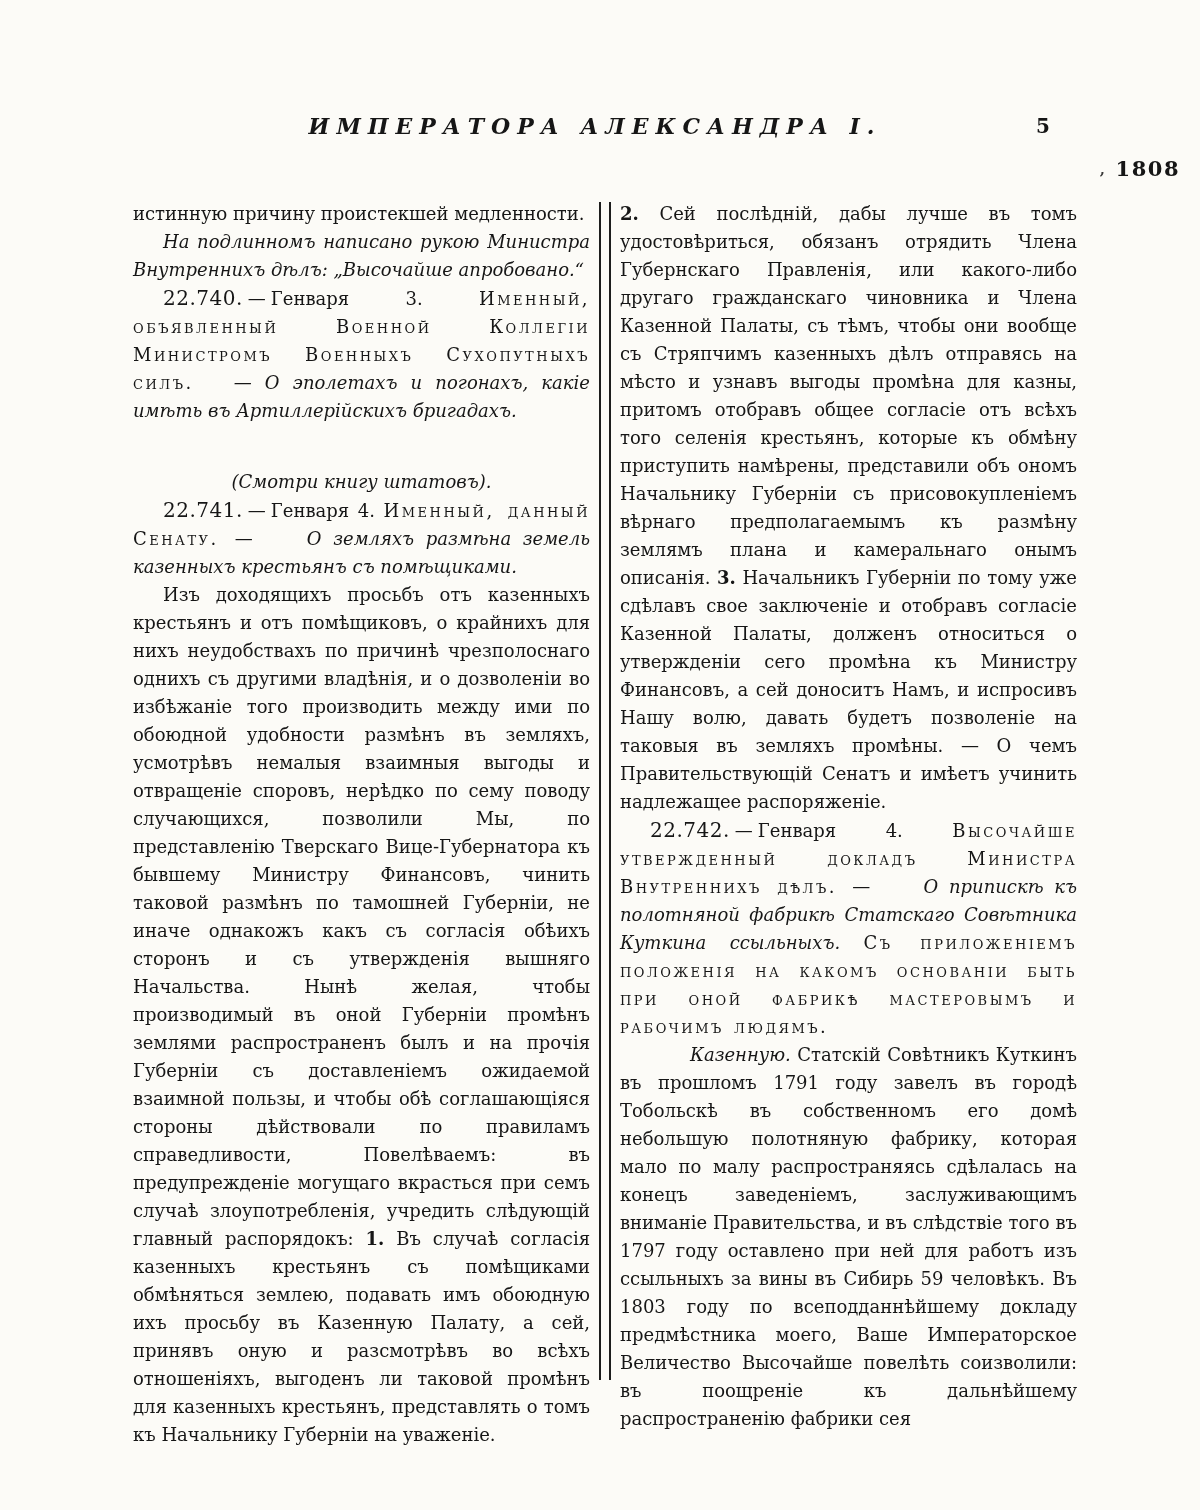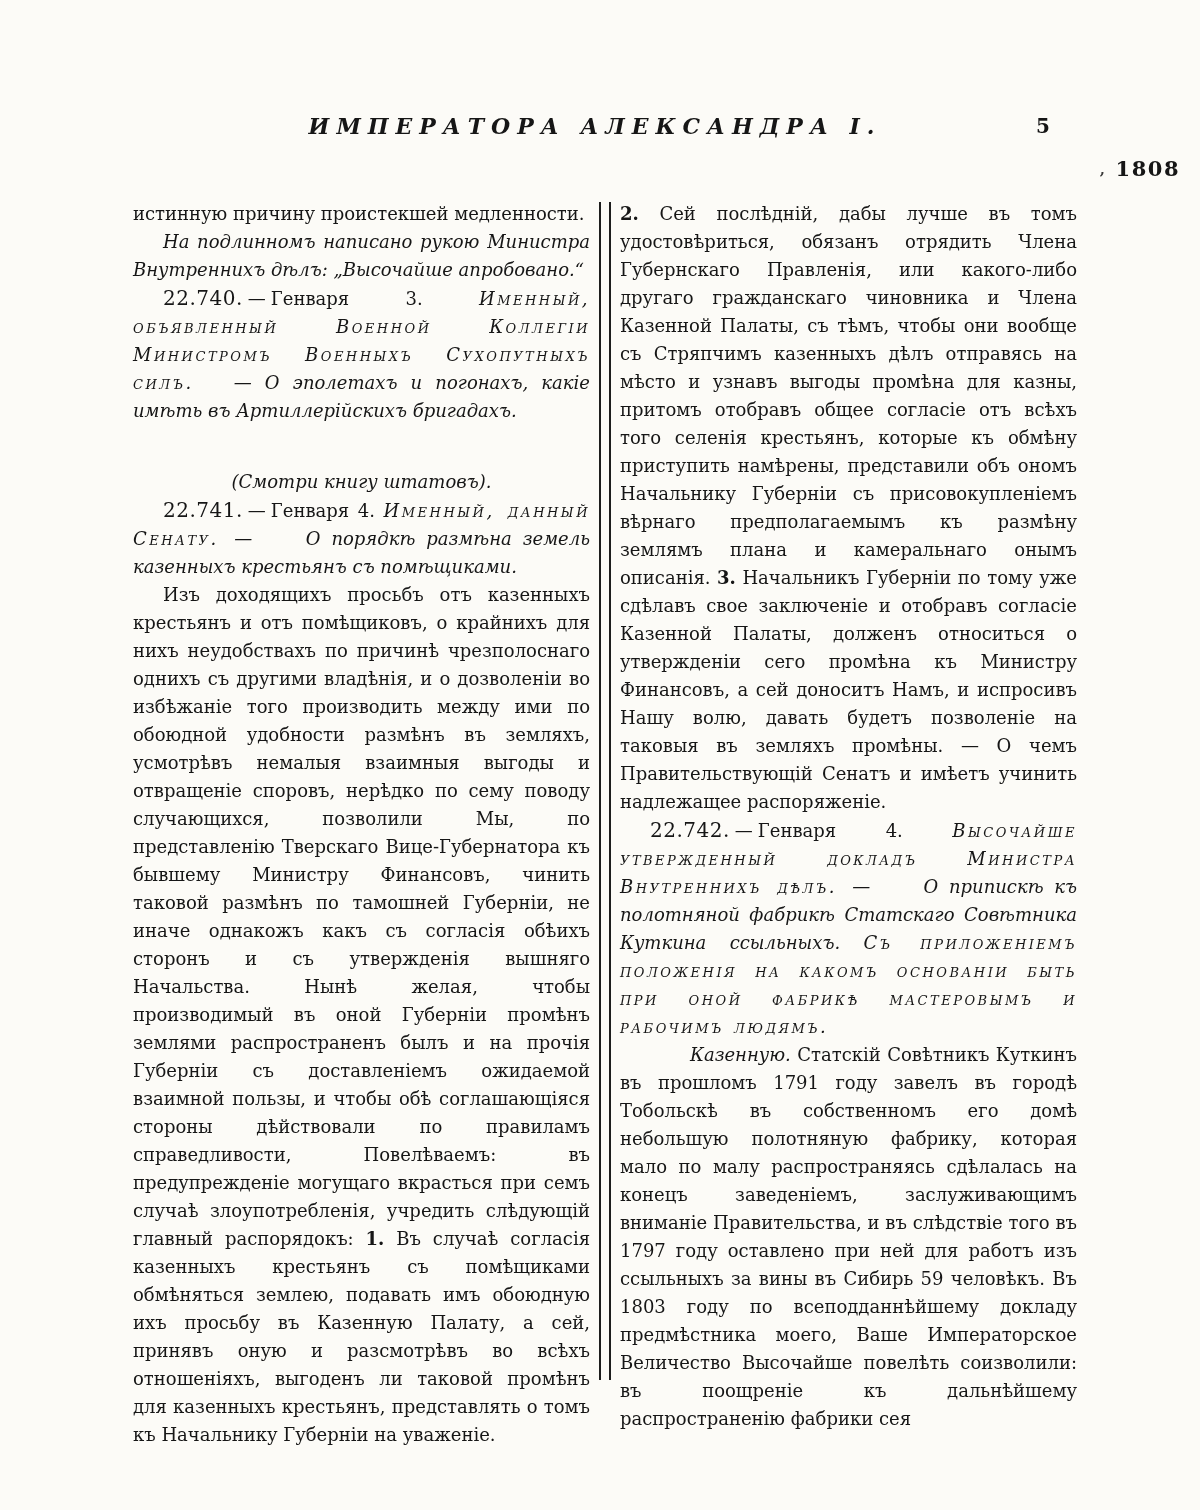--- a/index.html
+++ b/index.html
@@ -69,21 +69,21 @@
     margin: 2px 9px 0 9px;
     border-left: 2px solid #1d1d1d;
     border-right: 2px solid #1d1d1d;
   }
 
   .col p { margin: 0; text-indent: 30px; }
   .col p.noindent { text-indent: 0; }
   .col p.center { text-align: center; text-indent: 0; margin-top: 43px; }
 
   .it  { font-style: italic; margin-left: 40px; }
-  .sc  { font-variant: small-caps; letter-spacing: 2.5px; word-spacing: 2px; font-style: italic; }
+  .sc  { font-variant: small-caps; letter-spacing: 2.5px; word-spacing: 2px; }
   .entry-num { font-weight: normal; font-size: 20px; letter-spacing: .5px; }
   .sep { padding: 0 5px; }
   .num-inline { font-weight: bold; }
 </style>
 </head>
 <body>
 
 <div class="page">
 
   <div class="running-title">ИМПЕРАТОРА АЛЕКСАНДРА I.</div>
@@ -105,21 +105,21 @@
 
       <p>
         <span class="entry-num">22.740.</span><span class="sep">—</span><span>Генваря 3.</span>
         <span class="sc">Именный, объявленный Военной Коллегіи Министромъ Военныхъ Сухопутныхъ силъ.</span><span class="it">— О эполетахъ и погонахъ, какіе имѣть въ Артиллерійскихъ бригадахъ.</span>
       </p>
       <p class="center it">(Смотри книгу штатовъ).</p>
 
       <p>
         <span class="entry-num">22.741.</span><span class="sep">—</span><span>Генваря 4.</span>
         <span class="sc">Именный, данный Сенату. —</span>
-        <span class="it">О порядкѣ размѣна земель казенныхъ крестьянъ съ помѣщиками.</span>
+        <span class="it">О земляхъ размѣна земель казенныхъ крестьянъ съ помѣщиками.</span>
       </p>
       <p>
         <span>Изъ доходящихъ просьбъ отъ казенныхъ крестьянъ и отъ помѣщиковъ, о крайнихъ для нихъ неудобствахъ по причинѣ чрезполоснаго однихъ съ другими владѣнія, и о дозволеніи во избѣжаніе того производить между ими по обоюдной удобности размѣнъ въ земляхъ, усмотрѣвъ немалыя взаимныя выгоды и отвращеніе споровъ, нерѣдко по сему поводу случающихся, позволили Мы, по представленію Тверскаго Вице-Губернатора къ бывшему Министру Финансовъ, чинить таковой размѣнъ по тамошней Губерніи, не иначе однакожъ какъ съ согласія обѣихъ сторонъ и съ утвержденія вышняго Начальства. Нынѣ желая, чтобы производимый въ оной Губерніи промѣнъ землями распространенъ былъ и на прочія Губерніи съ доставленіемъ ожидаемой взаимной пользы, и чтобы обѣ соглашающіяся стороны дѣйствовали по правиламъ справедливости, Повелѣваемъ: въ предупрежденіе могущаго вкрасться при семъ случаѣ злоупотребленія, учредить слѣдующій главный распорядокъ:</span>
         <span class="num-inline">1.</span>
         <span>Въ случаѣ согласія казенныхъ крестьянъ съ помѣщиками обмѣняться землею, подавать имъ обоюдную ихъ просьбу въ Казенную Палату, а сей, принявъ оную и разсмотрѣвъ во всѣхъ отношеніяхъ, выгоденъ ли таковой промѣнъ для казенныхъ крестьянъ, представлять о томъ къ Начальнику Губерніи на уваженіе.</span>
       </p>
     </div>
 
     <div class="divider"></div>
 

